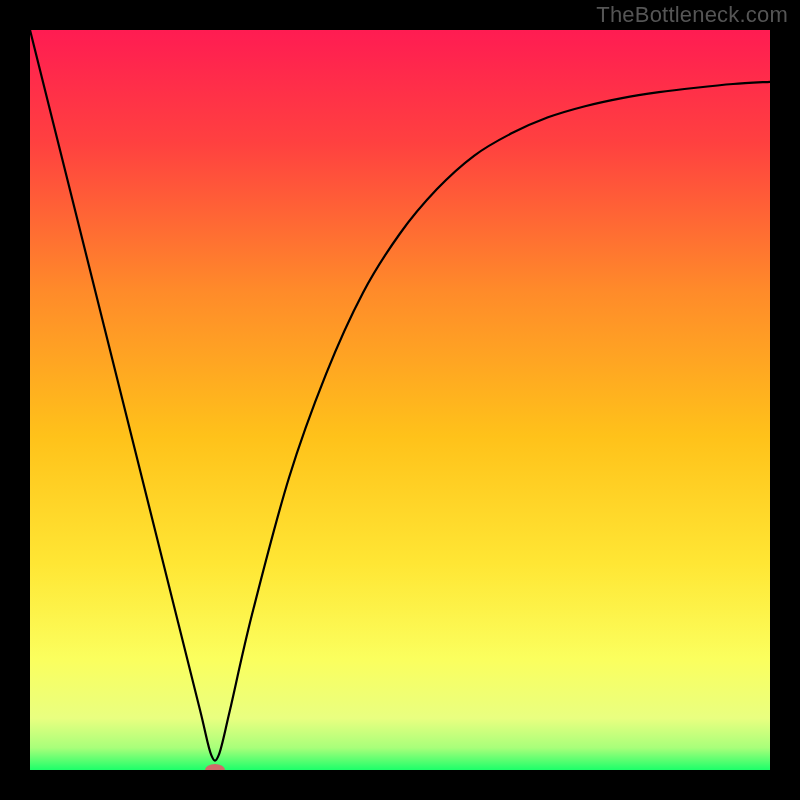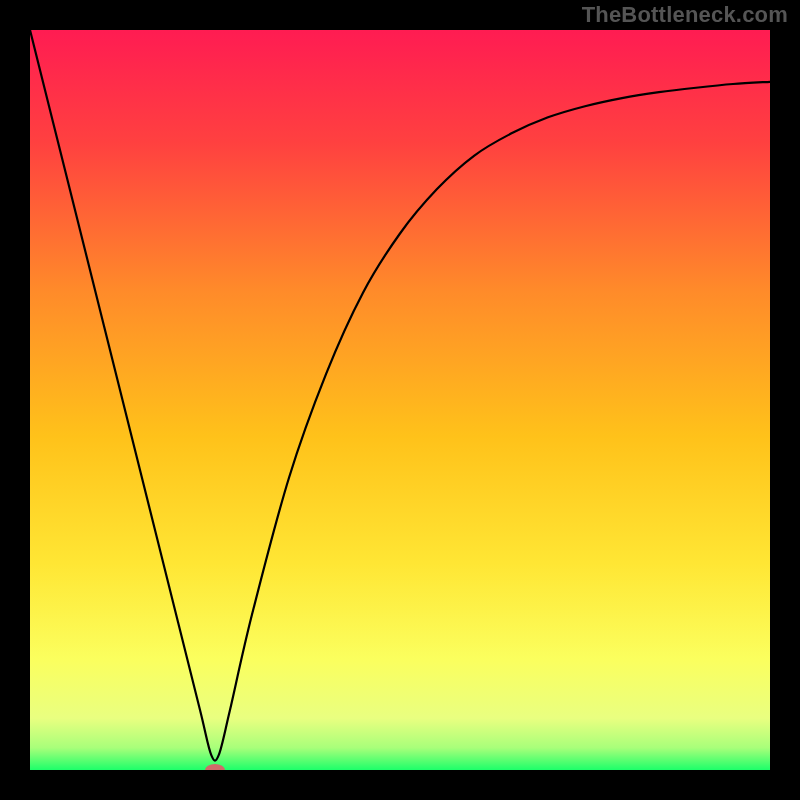--- a/index.html
+++ b/index.html
@@ -24,21 +24,21 @@
     width: 740px;
     height: 740px;
   }
   .watermark {
     position: absolute;
     top: 2px;
     right: 12px;
     color: #555;
     font-size: 22px;
     letter-spacing: 0.2px;
-    font-weight: 700;
+    font-weight: 400;
     user-select: none;
   }
 </style>
 </head>
 <body>
 
 <div class="frame">
   <div class="watermark">TheBottleneck.com</div>
 
   <svg class="plot" viewBox="0 0 740 740" preserveAspectRatio="none">

